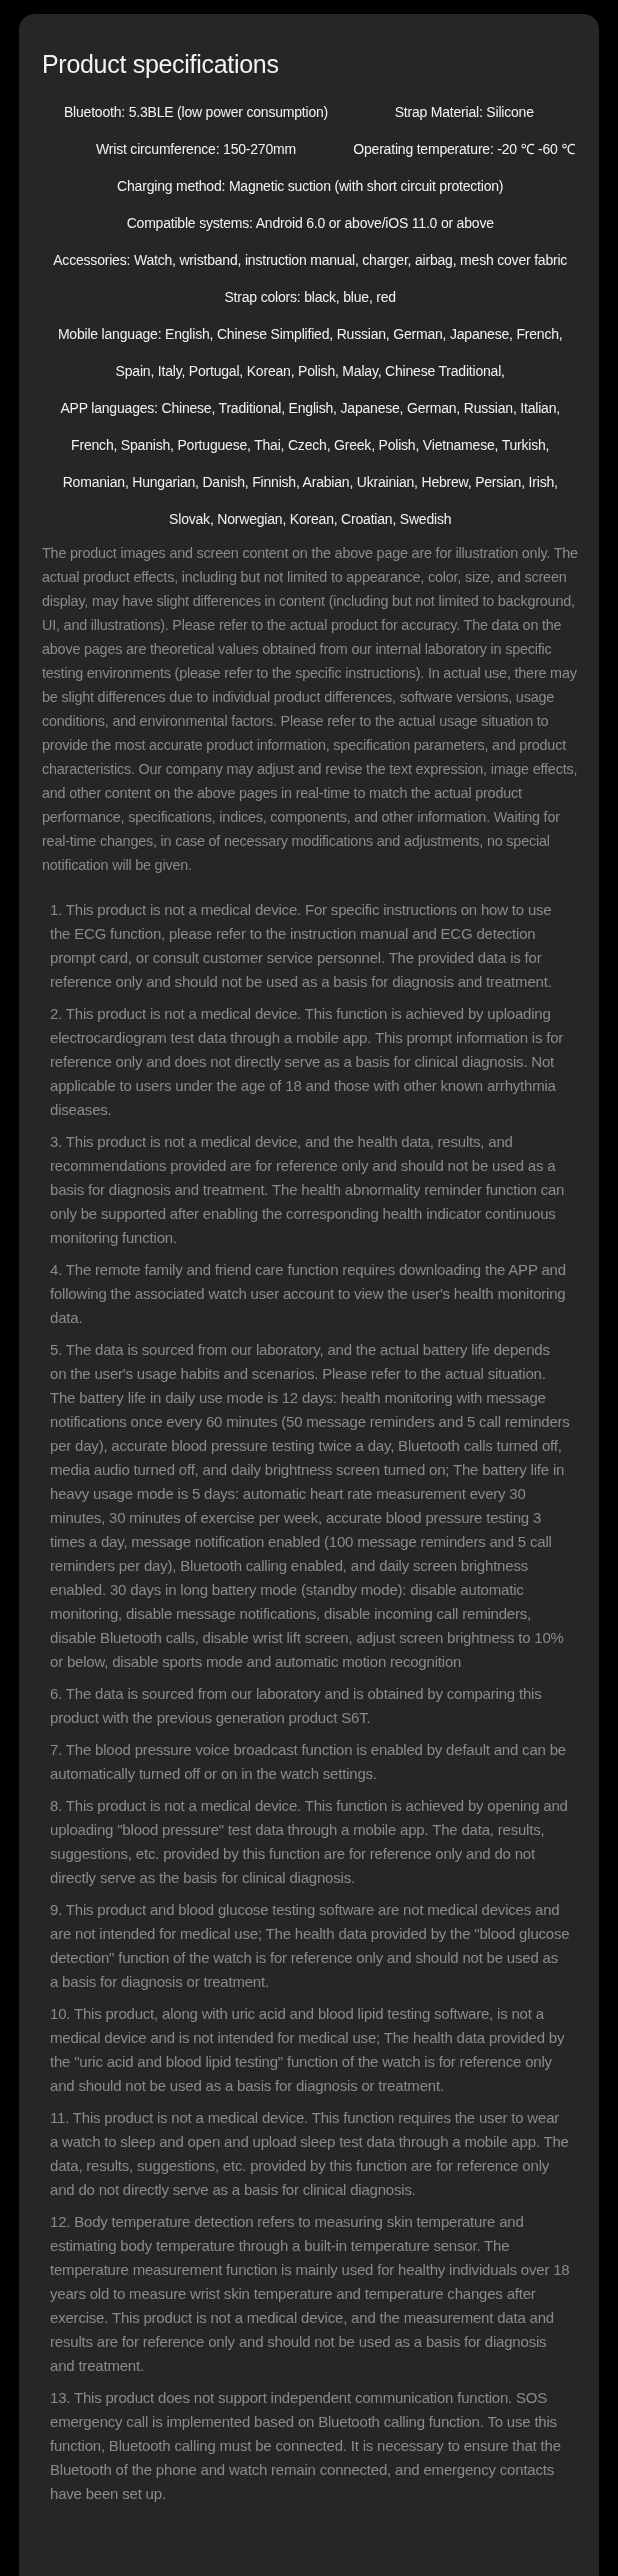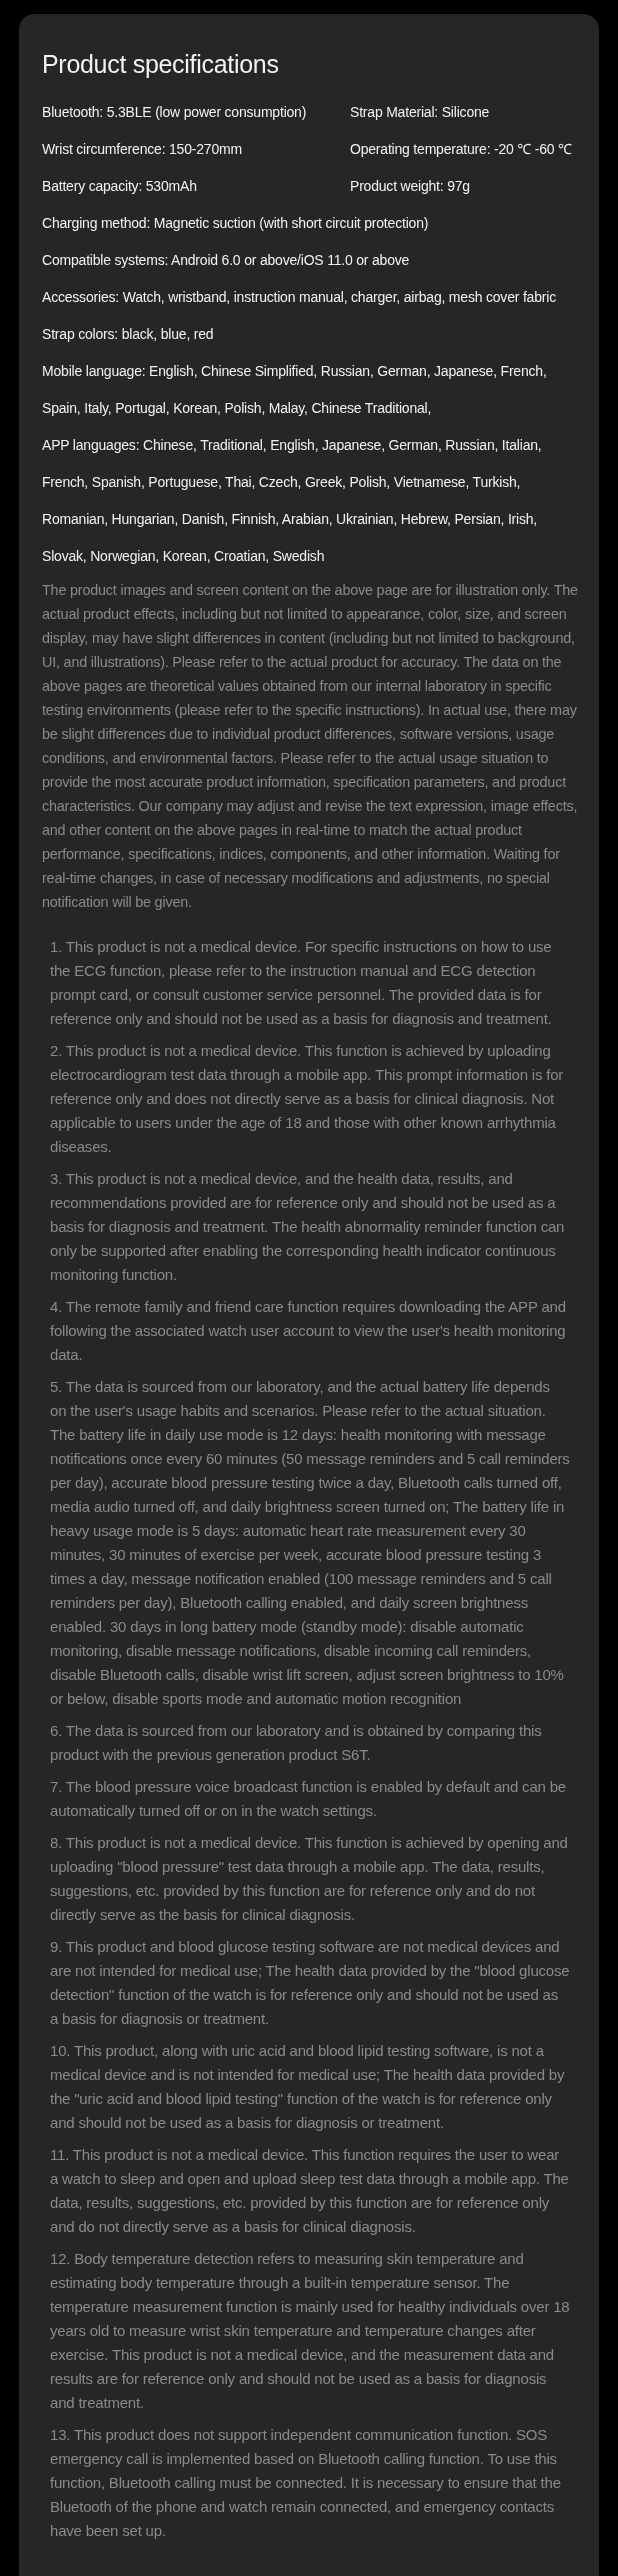--- a/index.html
+++ b/index.html
@@ -37,20 +37,21 @@
     line-height:28px;
   }
   .specs{
     color:var(--primary-text);
     font-size:14px;
     letter-spacing:-0.2px;
   }
   .spec-row{
     display:flex;
     line-height:37px;
+    text-align:center;
   }
   .spec-cell-left{
     flex:0 0 308px;
     white-space:nowrap;
   }
   .spec-cell-right{
     flex:1 1 auto;
     white-space:nowrap;
   }
   .spec-cell-full{
@@ -86,24 +87,20 @@
   <div class="specs" id="specs">
       <div class="spec-row">
         <span class="spec-cell-left">Bluetooth: 5.3BLE (low power consumption)</span>
         <span class="spec-cell-right">Strap Material: Silicone</span>
       </div>
       <div class="spec-row">
         <span class="spec-cell-left">Wrist circumference: 150-270mm</span>
         <span class="spec-cell-right">Operating temperature: -20 ℃ -60 ℃</span>
       </div>
       <div class="spec-row">
-        <span class="spec-cell-left">Battery capacity: 530mAh</span>
-        <span class="spec-cell-right">Product weight: 97g</span>
-      </div>
-      <div class="spec-row">
         <span class="spec-cell-full">Charging method: Magnetic suction (with short circuit protection)</span>
       </div>
       <div class="spec-row">
         <span class="spec-cell-full">Compatible systems: Android 6.0 or above/iOS 11.0 or above</span>
       </div>
       <div class="spec-row">
         <span class="spec-cell-full">Accessories: Watch, wristband, instruction manual, charger, airbag, mesh cover fabric</span>
       </div>
       <div class="spec-row">
         <span class="spec-cell-full">Strap colors: black, blue, red</span>

